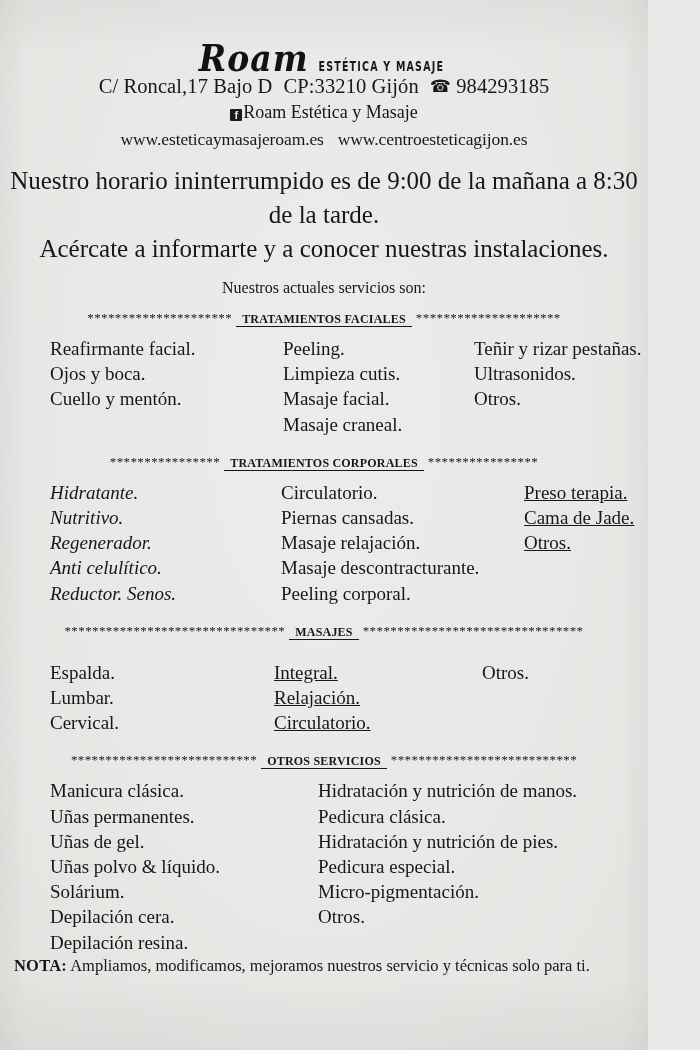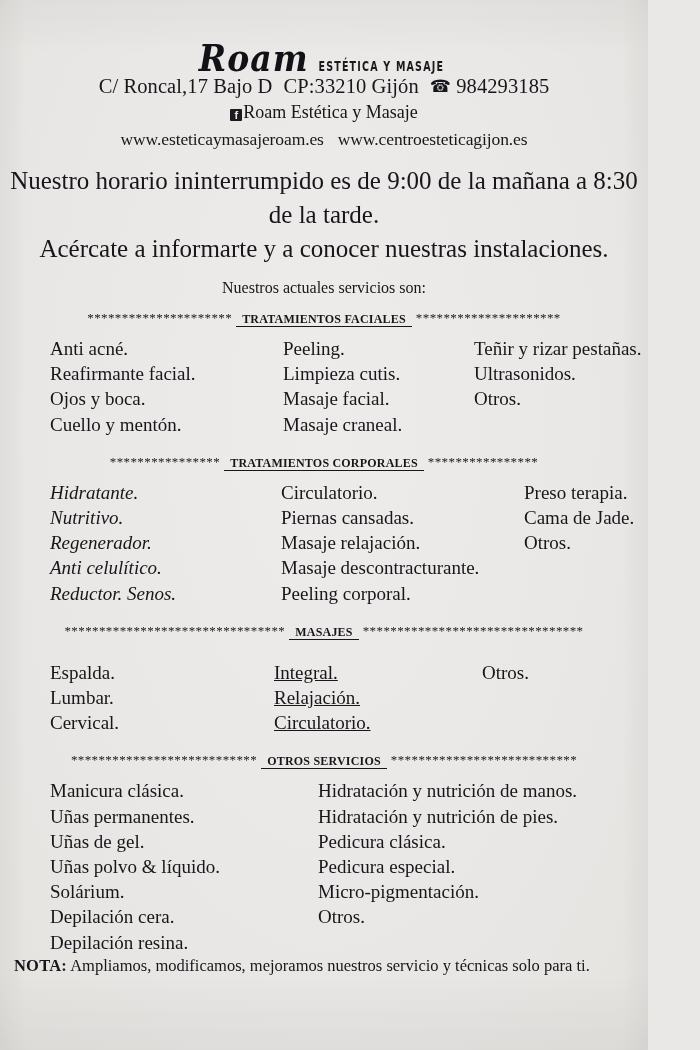--- a/index.html
+++ b/index.html
@@ -200,21 +200,20 @@
     <p>Acércate a informarte y a conocer nuestras instalaciones.</p>
   </div>
 
   <div class="intro">Nuestros actuales servicios son:</div>
 
   <div id="sections-host">
       <div class="section">
         <div class="section-head"><span class="stars">*********************</span><span class="section-title">TRATAMIENTOS FACIALES</span><span class="stars">*********************</span></div>
         <div class="cols" style="height: 104.8px;">
           <div class="col" style="left: 50px;">
-            <div class="item">Anti acné.</div>
             <div class="item">Reafirmante facial.</div>
             <div class="item">Ojos y boca.</div>
             <div class="item">Cuello y mentón.</div>
           </div>
           <div class="col" style="left: 283px;">
             <div class="item">Peeling.</div>
             <div class="item">Limpieza cutis.</div>
             <div class="item">Masaje facial.</div>
             <div class="item">Masaje craneal.</div>
           </div>
@@ -235,21 +234,21 @@
             <div class="item">Anti celulítico.</div>
             <div class="item">Reductor. Senos.</div>
           </div>
           <div class="col" style="left: 281px;">
             <div class="item">Circulatorio.</div>
             <div class="item">Piernas cansadas.</div>
             <div class="item">Masaje relajación.</div>
             <div class="item">Masaje descontracturante.</div>
             <div class="item">Peeling corporal.</div>
           </div>
-          <div class="col" style="left: 524px;">
+          <div class="col" style="left: 524px; text-decoration: underline;">
             <div class="item">Preso terapia.</div>
             <div class="item">Cama de Jade.</div>
             <div class="item">Otros.</div>
           </div>
         </div>
       </div>
       <div class="section">
         <div class="section-head"><span class="stars">********************************</span><span class="section-title">MASAJES</span><span class="stars">********************************</span></div>
         <div class="cols" style="height: 79.6px; margin-top: 20px;">
           <div class="col" style="left: 50px;">
@@ -274,22 +273,22 @@
             <div class="item">Manicura clásica.</div>
             <div class="item">Uñas permanentes.</div>
             <div class="item">Uñas de gel.</div>
             <div class="item">Uñas polvo &amp; líquido.</div>
             <div class="item">Solárium.</div>
             <div class="item">Depilación cera.</div>
             <div class="item">Depilación resina.</div>
           </div>
           <div class="col" style="left: 318px;">
             <div class="item">Hidratación y nutrición de manos.</div>
+            <div class="item">Pedicura clásica.</div>
             <div class="item">Hidratación y nutrición de pies.</div>
-            <div class="item">Pedicura clásica.</div>
             <div class="item">Pedicura especial.</div>
             <div class="item">Micro-pigmentación.</div>
             <div class="item">Otros.</div>
           </div>
         </div>
       </div>
     </div>
 
   <div class="note">
     <b>NOTA:</b>

